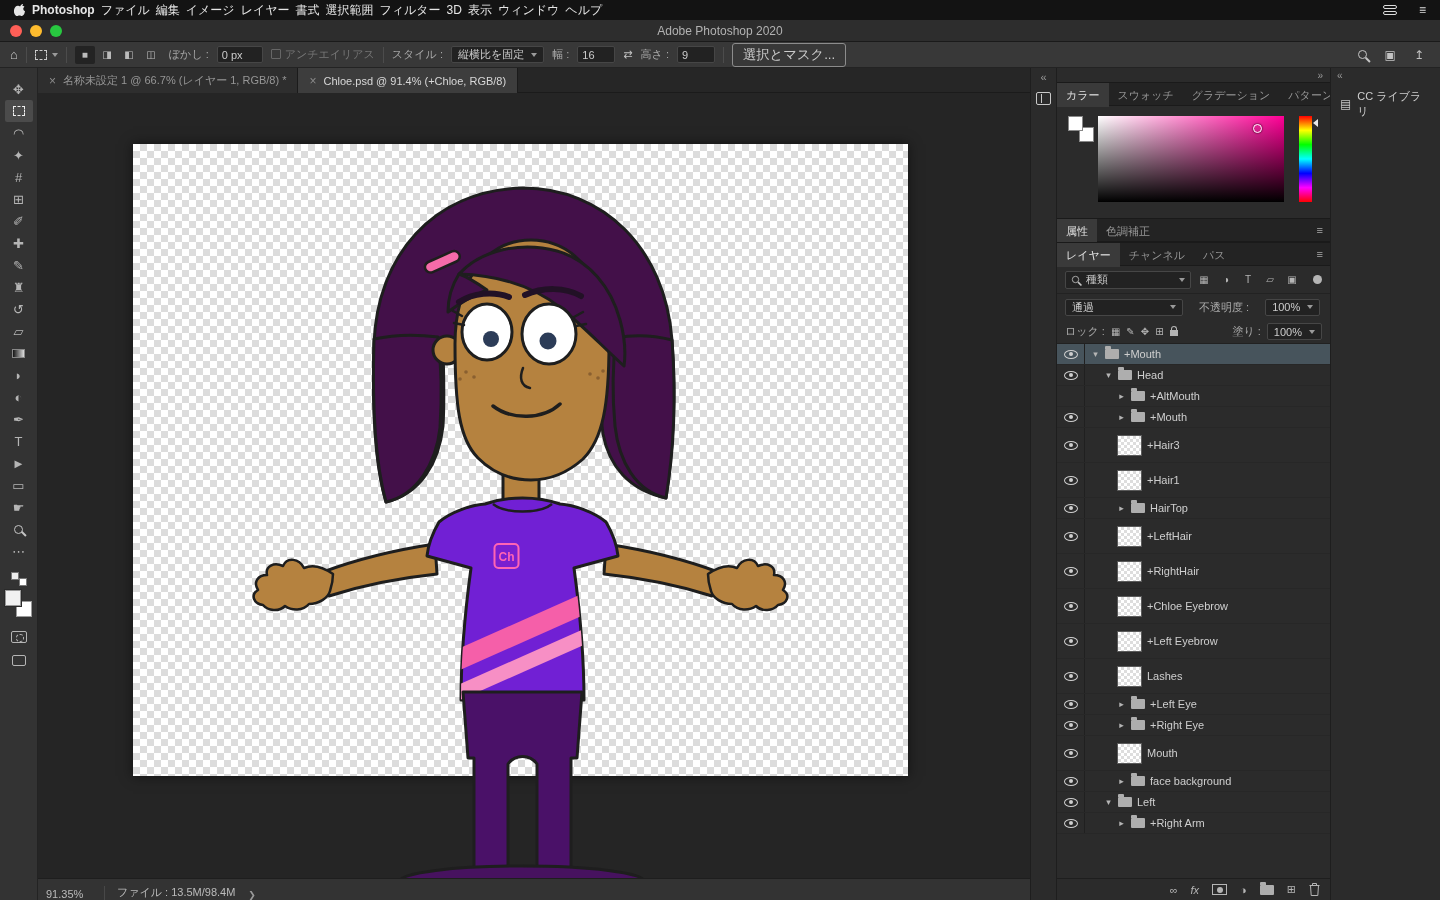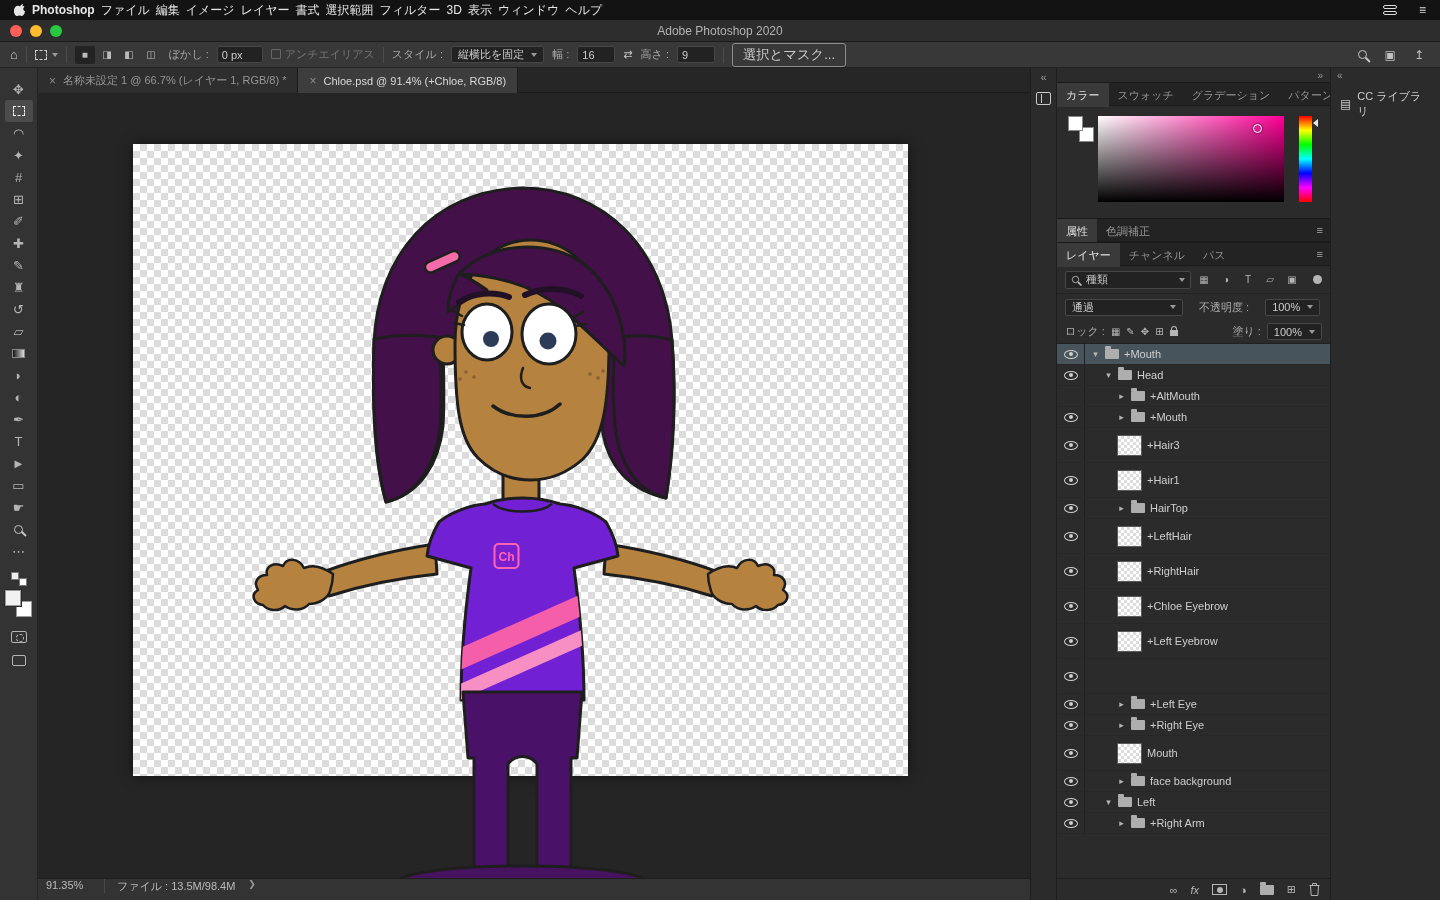--- a/index.html
+++ b/index.html
@@ -59,21 +59,21 @@
 
 
 .docarea{position:absolute;left:38px;top:68px;width:992px;height:832px;display:flex;flex-direction:column}
 .tabbar{height:25px;background:#262626;display:flex;border-bottom:1px solid #1b1b1b}
 .dtab{height:25px;display:flex;align-items:center;gap:7px;padding:0 11px;font-size:11px;background:#2e2e2e;color:#969696;border-right:1px solid #1b1b1b;white-space:nowrap}
 .dtab.active{background:#3d3d3d;color:#d8d8d8}
 .dtab .x{color:#8a8a8a;font-size:12px}
 .canvasarea{position:relative;flex:1;background:#252525;overflow:hidden}
 .canvas{position:absolute;left:95px;top:51px;width:775px;height:632px;box-shadow:0 0 12px rgba(0,0,0,.55);background-color:#fff;background-image:linear-gradient(45deg,#dcdcdc 25%,transparent 25%,transparent 75%,#dcdcdc 75%),linear-gradient(45deg,#dcdcdc 25%,transparent 25%,transparent 75%,#dcdcdc 75%);background-size:14px 14px;background-position:0 0,7px 7px}
 .canvas svg{position:absolute;left:0;top:0}
-.statusbar{height:22px;background:#333;border-top:1px solid #1e1e1e;display:flex;align-items:flex-start;gap:12px;padding:0 8px;font-size:11px;color:#bbb}
+.statusbar{height:22px;background:#333;border-top:1px solid #1e1e1e;display:flex;align-items:flex-end;gap:12px;padding:0 8px;font-size:11px;color:#bbb}
 .statusbar .zm{min-width:46px}
 .statusbar .sdiv{width:1px;height:14px;background:#484848}
 .statusbar .chev{color:#9a9a9a}
 
 
 .dockstrip{position:absolute;left:1030px;top:68px;width:27px;height:832px;background:#2b2b2b;border-left:1px solid #1e1e1e;border-right:1px solid #1e1e1e;display:flex;flex-direction:column;align-items:center;padding-top:3px;gap:9px;color:#9a9a9a}
 .dock-icon{width:15px;height:13px;border:1px solid #c9c9c9;border-radius:2px;position:relative}
 .dock-icon::after{content:"";position:absolute;top:1px;bottom:1px;left:4px;width:1px;background:#c9c9c9}
 
 
@@ -526,20 +526,24 @@
           </span>
         <span class="rowbody">
             <span class="thumb"></span>
             <span class="lname">+Left Eyebrow</span>
           </span>
       </div>
       <div class="lrow layer" style="--ind:2">
         <span class="eyecell">
             <span class="icon-eye"></span>
           </span>
+        <span class="rowbody">
+            <span class="thumb"></span>
+            <span class="lname">Lashes</span>
+          </span>
       </div>
       <div class="lrow group" style="--ind:2">
         <span class="eyecell">
             <span class="icon-eye"></span>
           </span>
         <span class="rowbody">
             <span class="chev">▸</span>
             <span class="icon-folder"></span>
             <span class="lname">+Left Eye</span>
           </span>

